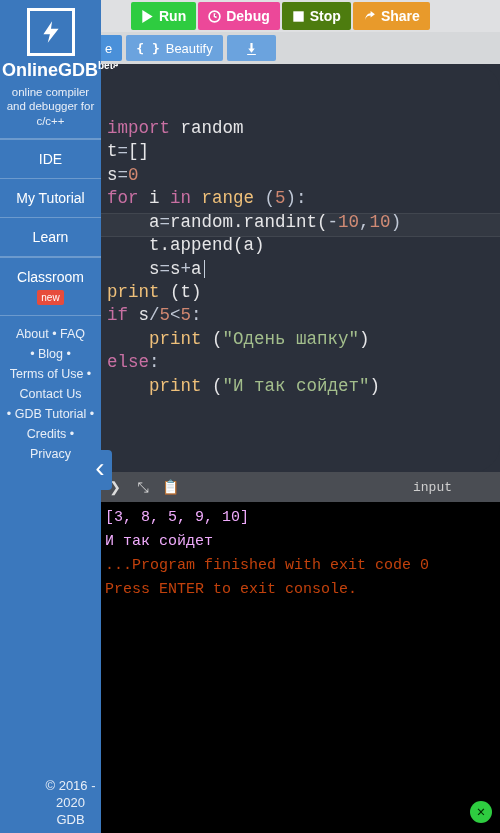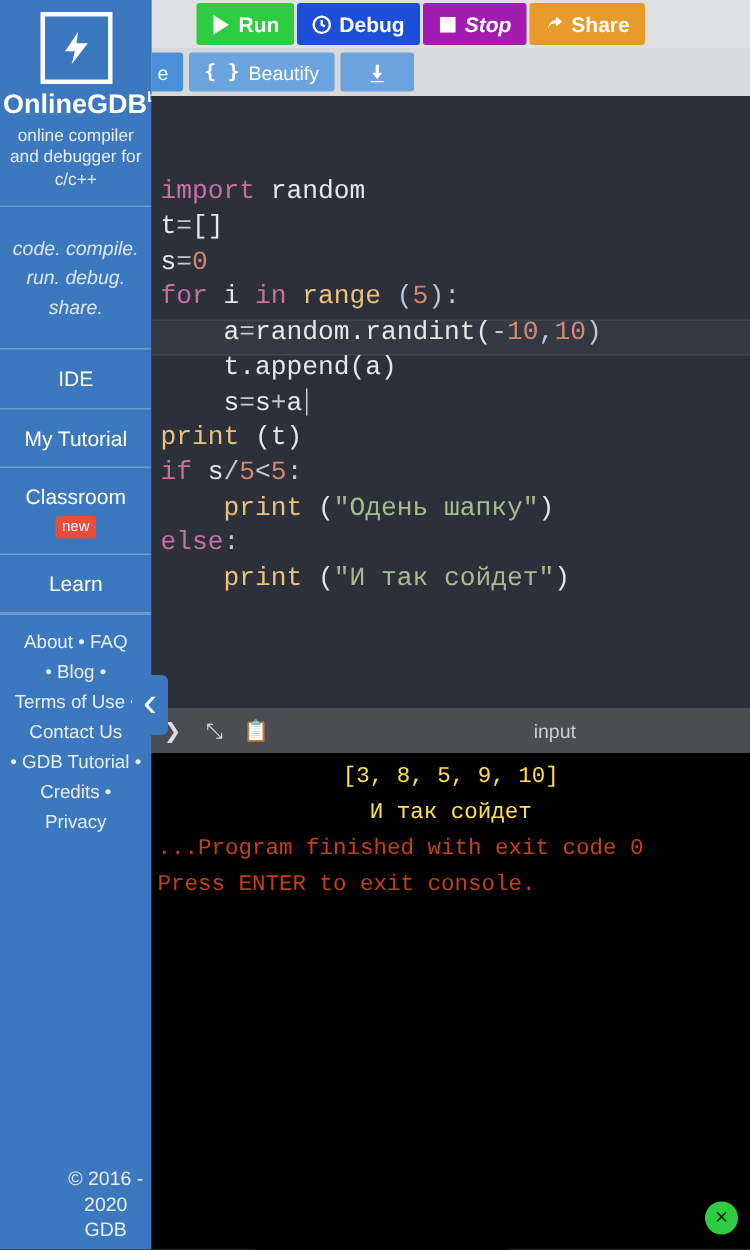--- a/index.html
+++ b/index.html
@@ -21,72 +21,71 @@
 .copyright { font-size:13px; padding:6px 2px 4px; color:#e8eef7; line-height:1.3;margin-left:40px; }
 
 .collapse-handle { position:absolute; left:88px; top:450px; width:24px; height:40px; background:#3B78BD; color:#fff; font-size:28px; line-height:36px; text-align:center; cursor:pointer; border-radius:0 4px 4px 0; z-index:5; }
 
 .main { flex:1; display:flex; flex-direction:column; position:relative; }
 
 .toolbar1 { height:32px; background:#dfe0e2; display:flex; align-items:stretch; overflow:hidden; }
 .tbtn { display:flex; align-items:center; gap:5px; padding:0 10px; color:#fff; font-size:14px; font-weight:bold; cursor:pointer; margin:2px 2px 2px 0; border-radius:2px; }
 .tbtn svg { width:13px; height:13px; }
 .run { background:#2ecc40; }
-.debug { background:#1d4ed8;text-align:center; }
-.stop { background:#a21caf;font-style:italic; }
+.debug { background:#ec4899;text-align:center; }
+.stop { background:#4d7c0f; }
 .share { background:#e89a2b; }
 
 .toolbar2 { height:32px; background:#d6d8da; display:flex; align-items:stretch; overflow:hidden; }
 .tab { background:#4a90d9; color:#fff; font-size:13px; padding:0 10px; display:flex; align-items:center; margin:3px 2px; border-radius:2px; cursor:pointer; }
 .tab.light { background:#6ba3de; gap:6px; }
 .tab svg { width:13px; height:13px; }
 
-.editor { background:#2b303b; flex:0 0 408px; padding:6px 20px 6px 6px; font-family: "Courier New", monospace; font-size:17.5px; line-height:1.34; color:#c5cedb; overflow:hidden; white-space:pre; position:relative; }
+.editor { background:#2b303b; flex:0 0 408px; padding:6px 20px 6px 6px; font-family: "Courier New", monospace; font-size:17.5px; line-height:1.34; color:#c5cedb; overflow:hidden; white-space:pre; position:relative;border-radius:27px; }
 .cursor-line-hl { position:absolute; left:0; right:0; top:149px; height:24px; background:rgba(255,255,255,0.04); border-top:1px solid rgba(255,255,255,0.07); border-bottom:1px solid rgba(255,255,255,0.07); }
 .kw2 { color:#c970a3; }
 .fn { color:#efc07a; }
 .num { color:#d08770; }
 .str { color:#a3be8c; }
 .op { color:#bfc7d5; }
 .id { color:#e6e6e8; }
 .cursor { display:inline-block; width:1px; height:18px; background:#c5cedb; vertical-align:middle; margin-left:2px; }
 
 .panel-bar { height:30px; background:#4a4d53; display:flex; align-items:center; color:#ddd; }
 .panel-bar .picon { width:28px; text-align:center; font-size:14px; cursor:pointer; }
 .panel-bar .spacer { flex:1; }
-.panel-bar .label { color:#cfcfcf; font-size:13px; padding-right:116px; }
+.panel-bar .label { color:#cfcfcf; font-size:13px; padding-right:48px;font-family:Liberation Mono, monospace; }
 
 .console { flex:1; background:#000; color:#e8e8e8; font-family:"Courier New",monospace; font-size:15px; padding:4px 4px; line-height:1.6; position:relative; overflow:hidden; }
-.console .out { color:#fde047;text-align:center; }
+.console .out { color:#f0abfc; }
 .console .ok { color:#c2410c; }
 .close-badge { position:absolute; right:8px; bottom:10px; width:22px; height:22px; border-radius:50%; background:#2ecc40; color:#002a00; font-size:14px; line-height:22px; text-align:center; cursor:pointer; }
 </style>
 </head>
 <body>
 
 <div class="root">
   <div class="sidebar">
     <div class="logo-box">
       <svg viewBox="0 0 24 24">
           <path fill="#fff" d="M13 2 L5 14 H11 L9 22 L19 9 H12 Z"></path>
         </svg>
     </div>
     <div class="brand">
       <span>OnlineGDB</span><span class="beta">beta</span>
     </div>
     <div class="tagline">online compiler and debugger for c/c++</div>
     <div class="divider"></div>
-    <div class="motto">code. compile. run. debug. share.</div>
     <div class="nav-item">IDE</div>
     <div class="nav-item">My Tutorial</div>
+    <div class="nav-item" style="border-bottom:1px solid rgba(255,255,255,0.25);">Learn</div>
     <div class="nav-item has-badge">
       <div>Classroom</div>
       <span class="badge">new</span>
     </div>
-    <div class="nav-item" style="border-bottom:1px solid rgba(255,255,255,0.25);">Learn</div>
     <div class="footer-links">
       <span>About</span> • <span>FAQ</span><br>
       • <span>Blog</span> •<br>
       <span>Terms of Use</span> •<br>
       <span>Contact Us</span><br>
       • <span>GDB Tutorial</span> •<br>
       <span>Credits</span> •<br>
       <span>Privacy</span>
     </div>
     <div class="copyright">© 2016 - 2020 GDB</div>

